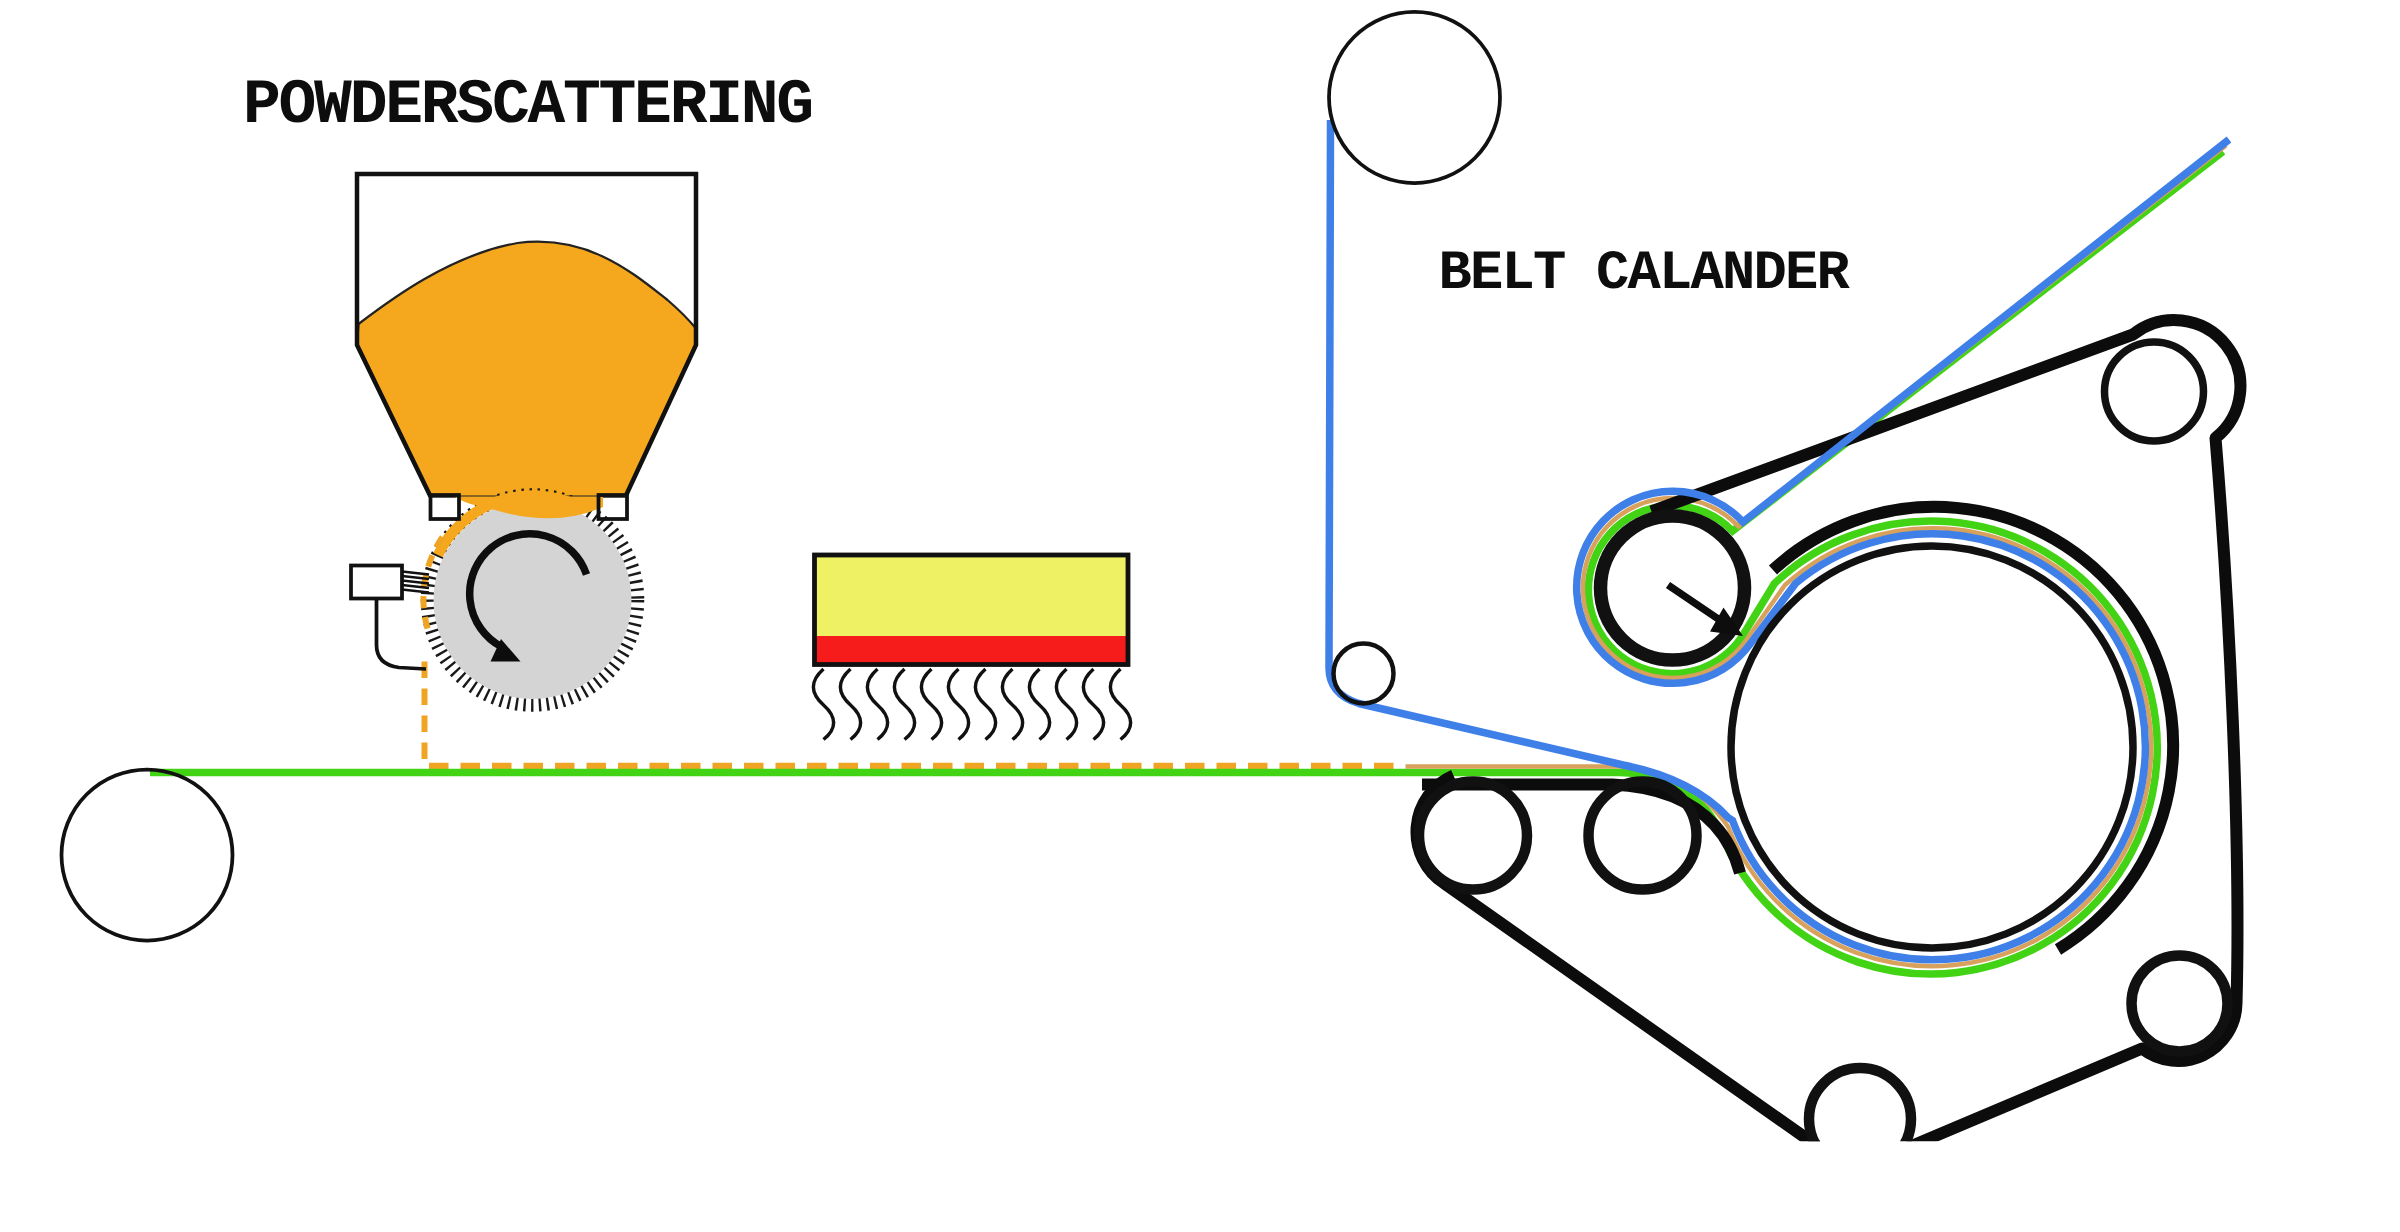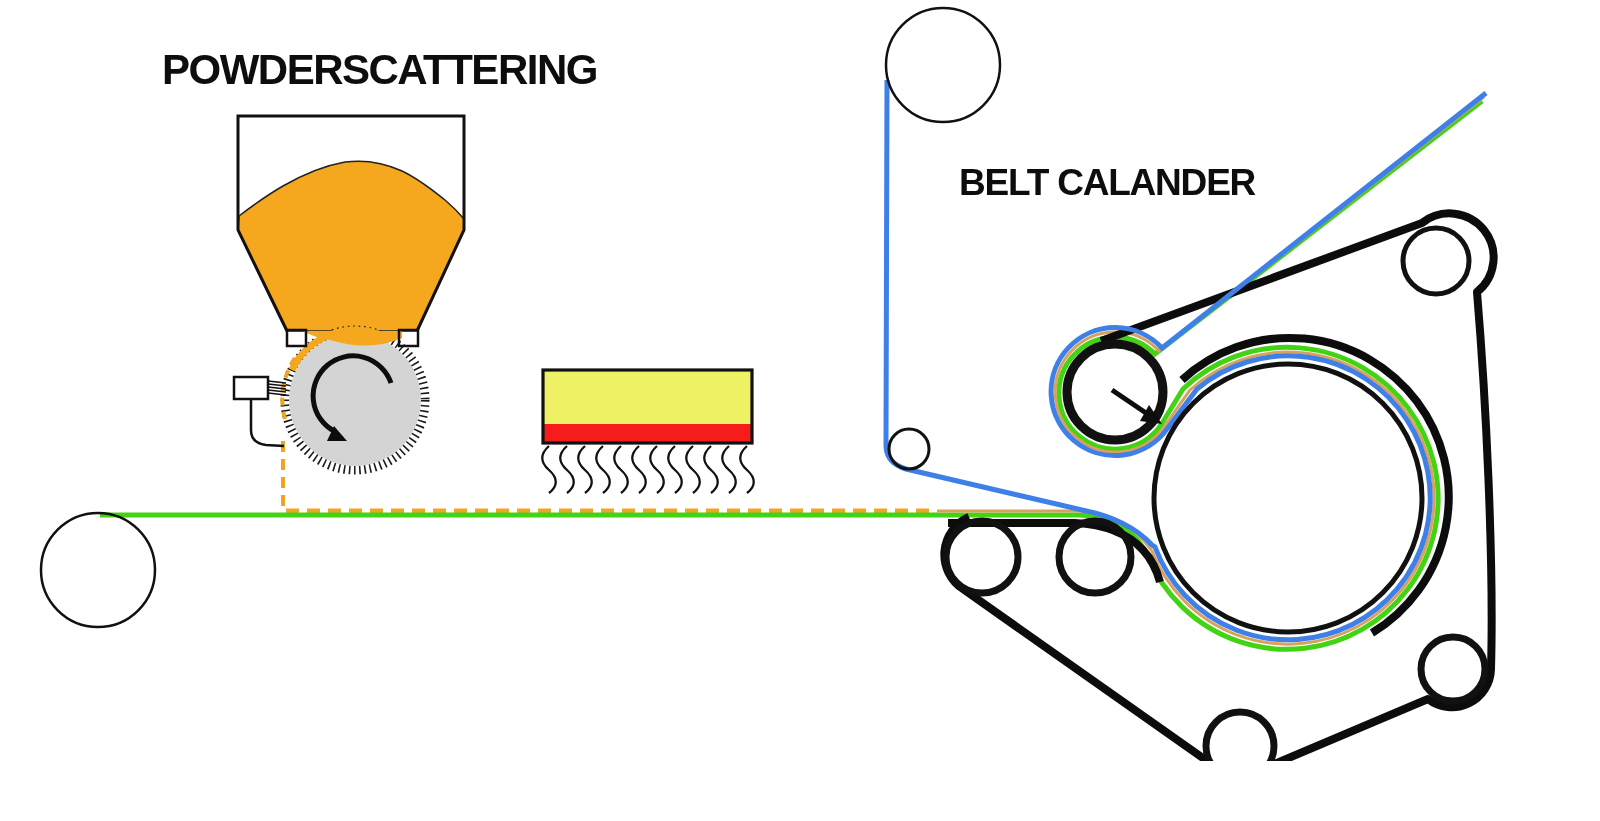--- a/index.html
+++ b/index.html
@@ -1,17 +1,17 @@
 <!DOCTYPE html>
 <html><head>
 <meta charset="utf-8">
 <style>
   html,body{margin:0;padding:0;background:#ffffff;}
   #stage{position:relative;width:1600px;height:761px;background:#fff;overflow:hidden;
-         font-family:Liberation Sans, sans-serif;}
+         font-family:Liberation Mono, monospace;}
   .diagram-label{position:absolute;font-weight:700;color:#0d0d0d;white-space:nowrap;
                  letter-spacing:-1.2px;}
   #lbl-powder{left:162px;top:46px;font-size:42px;letter-spacing:-1.5px;}
   #lbl-ir{left:462px;top:306px;font-size:37px;}
   #lbl-belt{left:959px;top:162px;font-size:37px;text-align:center;}
   svg{position:absolute;left:0;top:0;}
   .s-belt{stroke:#0C0C0C;stroke-width:8;fill:none;stroke-linejoin:round;}
   .s-green{stroke:#43D315;stroke-width:5;fill:none;}
   .s-tan{stroke:#D8A15C;stroke-width:3;fill:none;}
   .s-blue{stroke:#3F7FE8;stroke-width:5;fill:none;}

